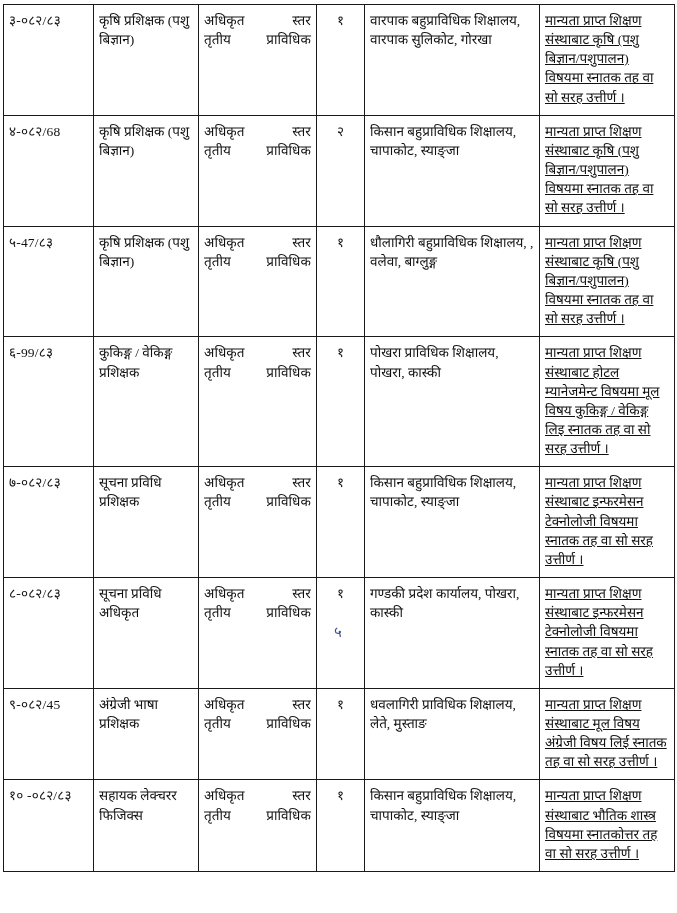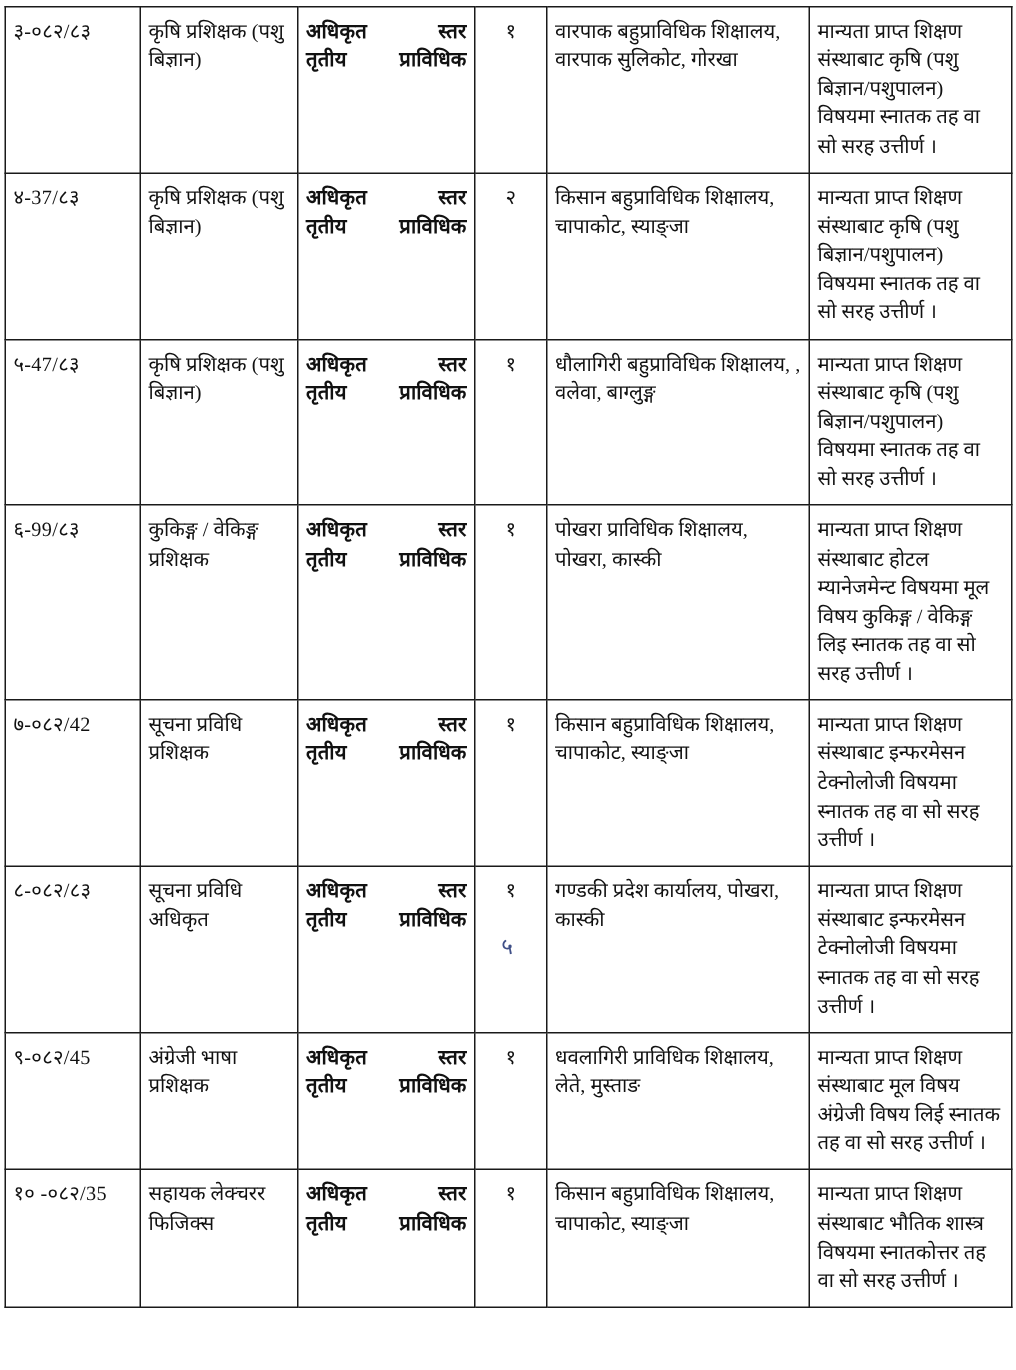--- a/index.html
+++ b/index.html
@@ -46,32 +46,32 @@
     white-space: nowrap;
     letter-spacing: 0.2px;
   }
   td.num {
     text-align: center;
   }
   td.level {
     text-align: justify;
     text-align-last: justify;
     letter-spacing: 0.1px;
-    font-weight: bold;
   }
   td.level .lvl-line {
     display: block;
     text-align: justify;
     text-align-last: justify;
   }
   td.post, td.office, td.qual {
     text-align: left;
   }
   td.qual {
     font-size: 13px;
+    text-decoration: underline;
   }
   .footmark {
     position: absolute;
     left: 0;
     right: 0;
     bottom: 1px;
     text-align: center;
     font-size: 15px;
     color: #3f4f87;
     letter-spacing: 1px;
@@ -99,21 +99,21 @@
         <td class="level">
           <span class="lvl-line">अधिकृत स्तर</span>
           <span class="lvl-line">तृतीय प्राविधिक</span>
         </td>
         <td class="num">१</td>
         <td class="office">वारपाक बहुप्राविधिक शिक्षालय, वारपाक सुलिकोट, गोरखा</td>
         <td class="qual">मान्यता प्राप्त शिक्षण संस्थाबाट कृषि (पशु बिज्ञान/पशुपालन) विषयमा स्नातक तह वा सो सरह उत्तीर्ण ।</td>
       </tr>
 
       <tr>
-        <td class="sn">४-37/८३</td>
+        <td class="sn">४-०८२/68</td>
         <td class="post">कृषि प्रशिक्षक (पशु बिज्ञान)</td>
         <td class="level">
           <span class="lvl-line">अधिकृत स्तर</span>
           <span class="lvl-line">तृतीय प्राविधिक</span>
         </td>
         <td class="num">२</td>
         <td class="office">किसान बहुप्राविधिक शिक्षालय, चापाकोट, स्याङ्जा</td>
         <td class="qual">मान्यता प्राप्त शिक्षण संस्थाबाट कृषि (पशु बिज्ञान/पशुपालन) विषयमा स्नातक तह वा सो सरह उत्तीर्ण ।</td>
       </tr>
 
@@ -135,21 +135,21 @@
         <td class="level">
           <span class="lvl-line">अधिकृत स्तर</span>
           <span class="lvl-line">तृतीय प्राविधिक</span>
         </td>
         <td class="num">१</td>
         <td class="office">पोखरा प्राविधिक शिक्षालय, पोखरा, कास्की</td>
         <td class="qual">मान्यता प्राप्त शिक्षण संस्थाबाट होटल म्यानेजमेन्ट विषयमा मूल विषय कुकिङ्ग / वेकिङ्ग लिइ स्नातक तह वा सो सरह उत्तीर्ण ।</td>
       </tr>
 
       <tr>
-        <td class="sn">७-०८२/42</td>
+        <td class="sn">७-०८२/८३</td>
         <td class="post">सूचना प्रविधि प्रशिक्षक</td>
         <td class="level">
           <span class="lvl-line">अधिकृत स्तर</span>
           <span class="lvl-line">तृतीय प्राविधिक</span>
         </td>
         <td class="num">१</td>
         <td class="office">किसान बहुप्राविधिक शिक्षालय, चापाकोट, स्याङ्जा</td>
         <td class="qual">मान्यता प्राप्त शिक्षण संस्थाबाट इन्फरमेसन टेक्नोलोजी विषयमा स्नातक तह वा सो सरह उत्तीर्ण ।</td>
       </tr>
 
@@ -171,21 +171,21 @@
         <td class="level">
           <span class="lvl-line">अधिकृत स्तर</span>
           <span class="lvl-line">तृतीय प्राविधिक</span>
         </td>
         <td class="num">१</td>
         <td class="office">धवलागिरी प्राविधिक शिक्षालय, लेते, मुस्ताङ</td>
         <td class="qual">मान्यता प्राप्त शिक्षण संस्थाबाट मूल विषय अंग्रेजी विषय लिई स्नातक तह वा सो सरह उत्तीर्ण ।</td>
       </tr>
 
       <tr>
-        <td class="sn">१० -०८२/35</td>
+        <td class="sn">१० -०८२/८३</td>
         <td class="post">सहायक लेक्चरर फिजिक्स</td>
         <td class="level">
           <span class="lvl-line">अधिकृत स्तर</span>
           <span class="lvl-line">तृतीय प्राविधिक</span>
         </td>
         <td class="num">१</td>
         <td class="office">किसान बहुप्राविधिक शिक्षालय, चापाकोट, स्याङ्जा</td>
         <td class="qual">मान्यता प्राप्त शिक्षण संस्थाबाट भौतिक शास्त्र विषयमा स्नातकोत्तर तह वा सो सरह उत्तीर्ण ।</td>
       </tr>
 

